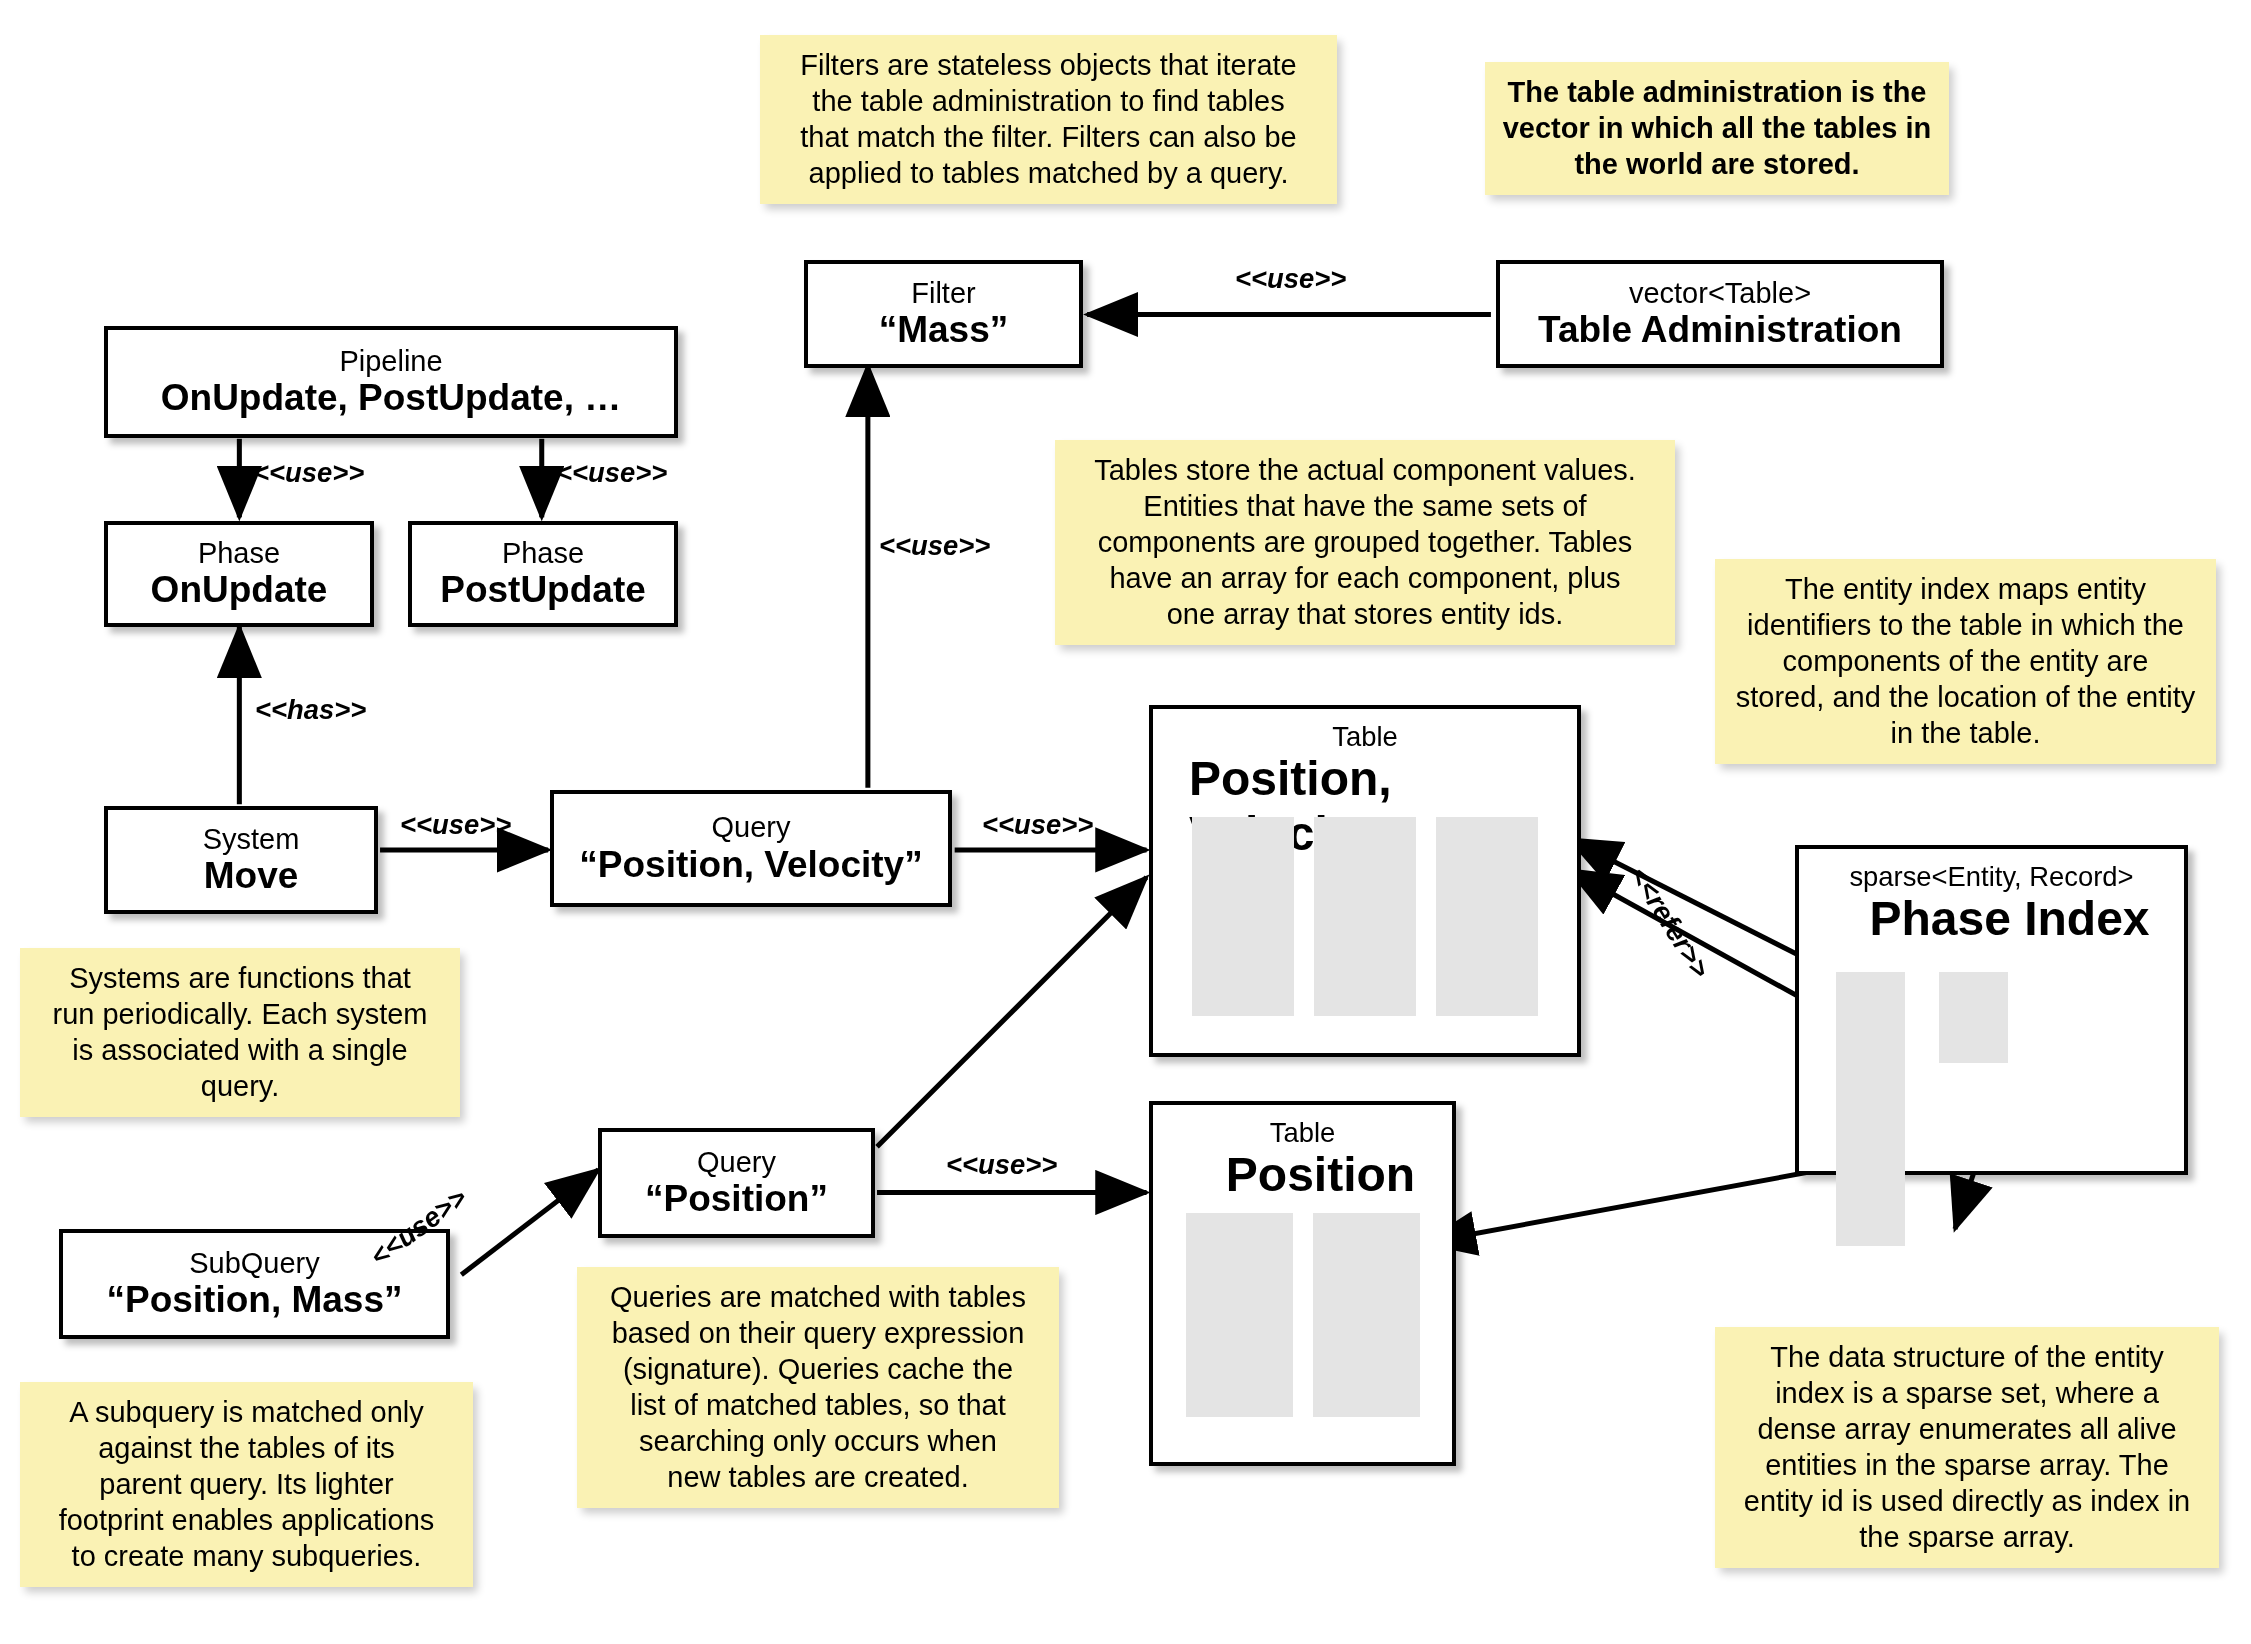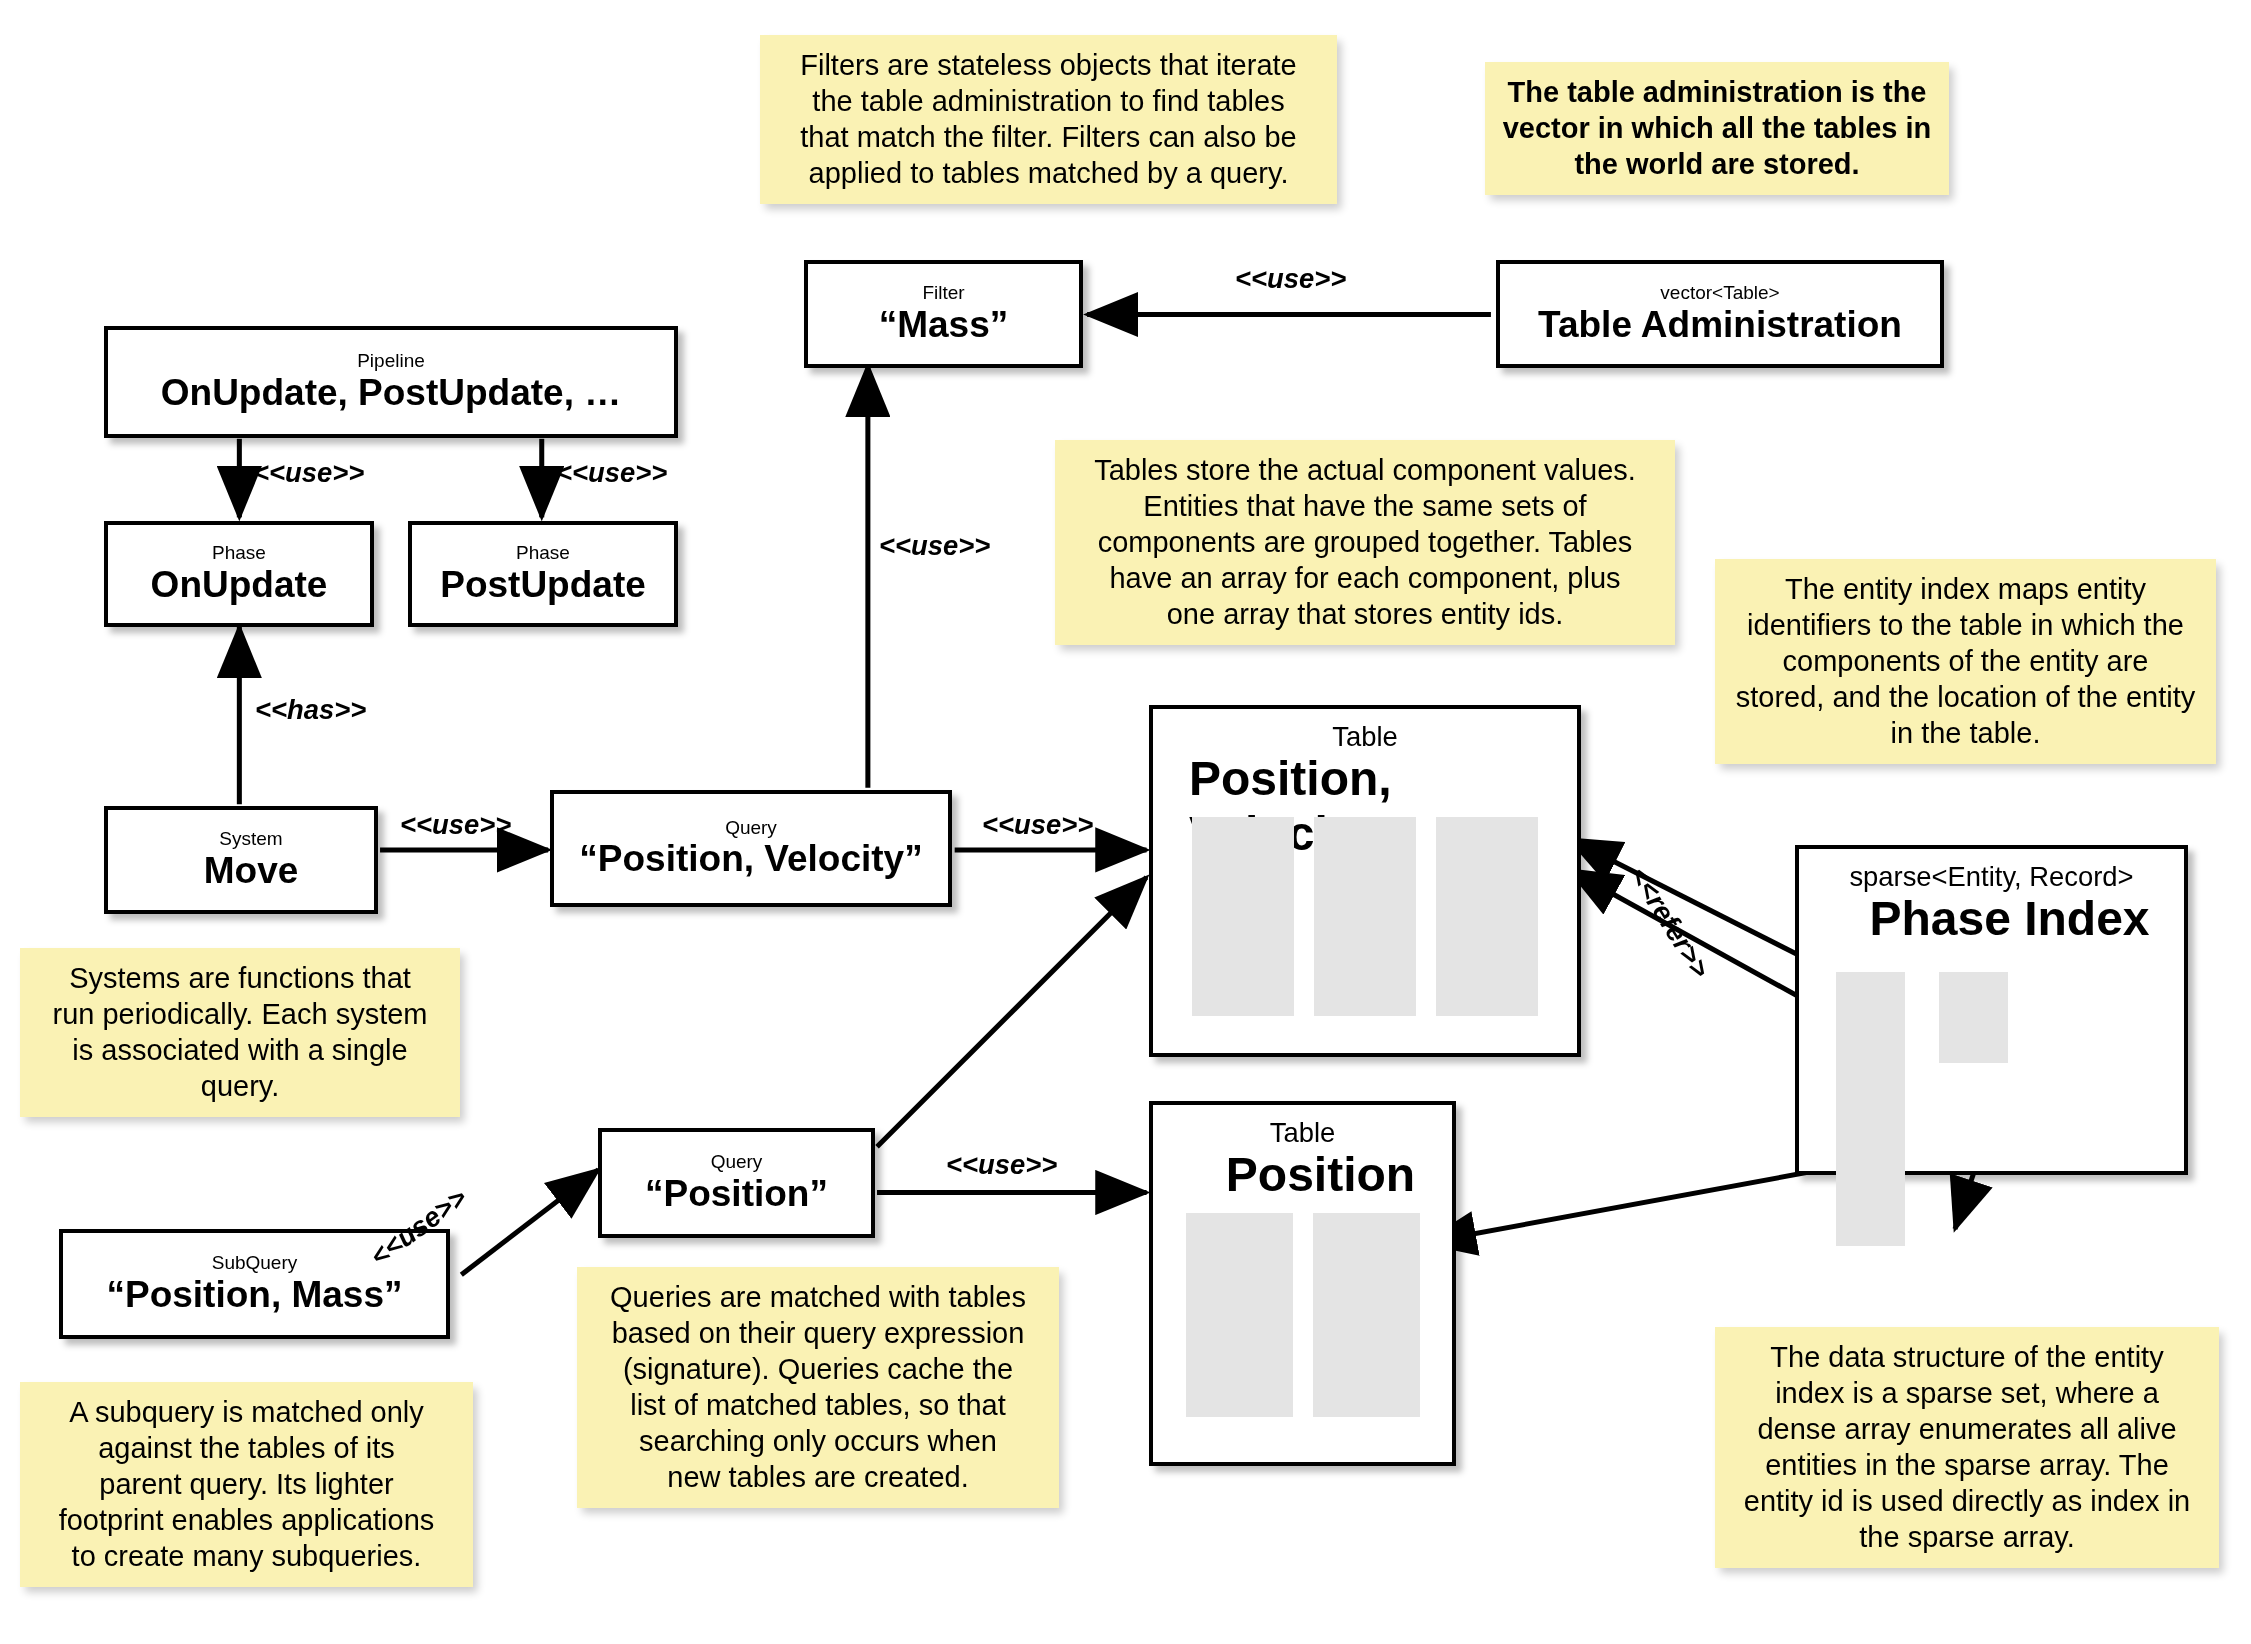--- a/index.html
+++ b/index.html
@@ -29,21 +29,21 @@
     position:absolute;
     background:#ffffff;
     border:4.6px solid #000;
     box-shadow:5.5px 6.4px 6.4px rgba(0,0,0,0.26);
     box-sizing:border-box;
     display:flex;
     flex-direction:column;
     align-items:center;
     justify-content:center;
   }
-  .box .stereo{font-size:19px;font-weight:400;line-height:1.12;}
+  .box .stereo{font-size:29px;font-weight:400;line-height:1.12;}
   .box .nm{font-size:37px;font-weight:bold;line-height:1.14;}
   .box.tbl{justify-content:flex-start;padding-top:12.8px;}
   .tbl .stereo{font-size:27.4px;}
   .tbl .nm{font-size:48px;margin-left:36px;}
   .cols{display:flex;position:absolute;left:0;right:0;justify-content:center;}
   .col{background:#e4e4e4;}
 
   
   .elabel{
     position:absolute;

